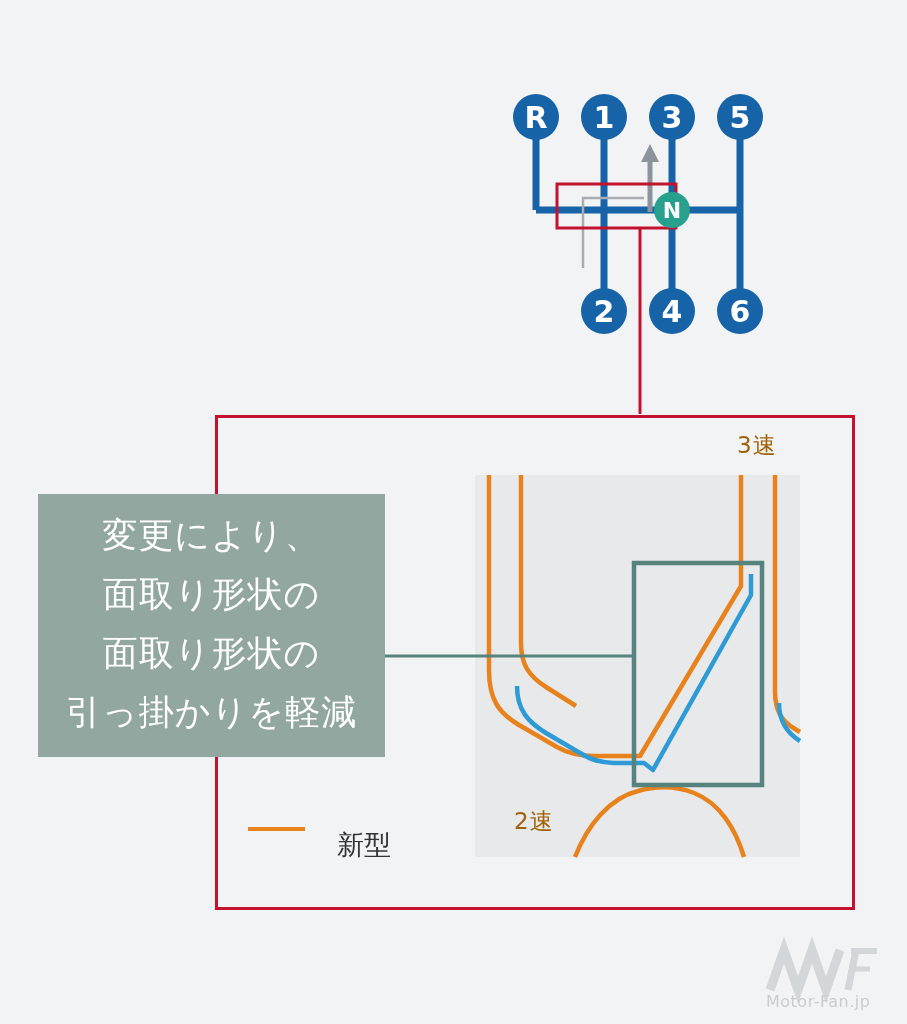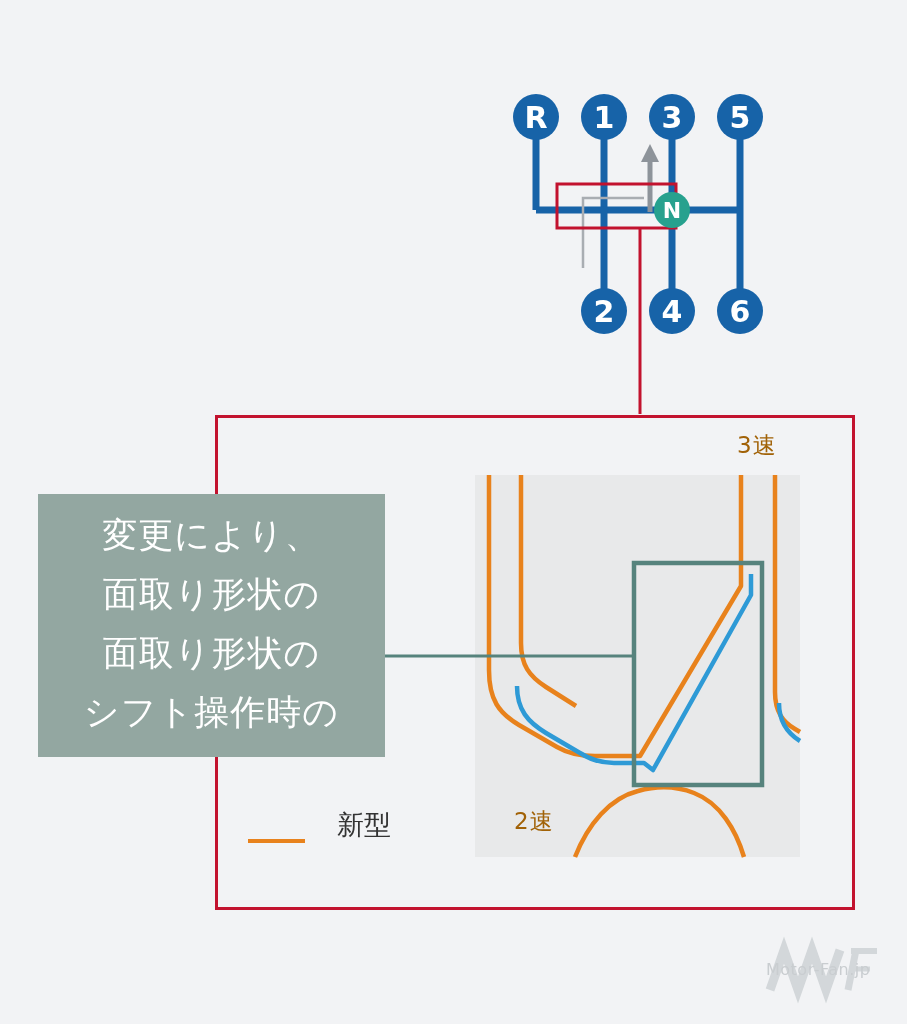--- a/index.html
+++ b/index.html
@@ -21,32 +21,32 @@
     border:3px solid #c2122e;box-sizing:border-box;background:transparent;
   }
   .panel{
     position:absolute;left:475px;top:475px;width:325px;height:382px;
     background:#e8e9ea;
   }
   .gear-label{
     position:absolute;font-size:23px;color:#a16207;letter-spacing:1px;
   }
   .legend{position:absolute;left:248px;top:799px;}
-  .legend-row{display:flex;align-items:flex-end;height:44px;}
+  .legend-row{display:flex;align-items:flex-start;height:44px;margin-top:28px;}
   .swatch{width:57px;height:4px;margin-right:32px;}
   .legend-label{font-size:27px;color:#333333;}
   .callout{
     position:absolute;left:38px;top:494px;width:347px;height:263px;
     box-sizing:border-box;padding-top:12px;text-align:center;
   }
   .callout-line{
     color:#ffffff;font-size:35px;line-height:59px;letter-spacing:1px;white-space:nowrap;
   }
   .wm-text{
-    position:absolute;left:766px;top:960px;font-size:16px;
+    position:absolute;left:766px;top:992px;font-size:16px;
     color:#c9cdd0;letter-spacing:0.5px;text-align:center;
   }
 </style>
 </head>
 <body>
 
 <div class="canvas">
 
   <div class="bigbox"></div>
 
@@ -117,18 +117,18 @@
     <div class="legend-row">
       <div class="swatch" style="background-color: rgb(232, 130, 28);"></div>
       <div class="legend-label">新型</div>
     </div>
   </div>
 
   <div class="callout" style="background-color: rgb(147, 167, 161);">
     <div class="callout-line">変更により、</div>
     <div class="callout-line">面取り形状の</div>
     <div class="callout-line">面取り形状の</div>
-    <div class="callout-line">シフト操作時の</div>
+    <div class="callout-line">引っ掛かりを軽減</div>
   </div>
 
   <div class="wm-text">Motor-Fan.jp</div>
 
 </div>
 
 </body></html>

